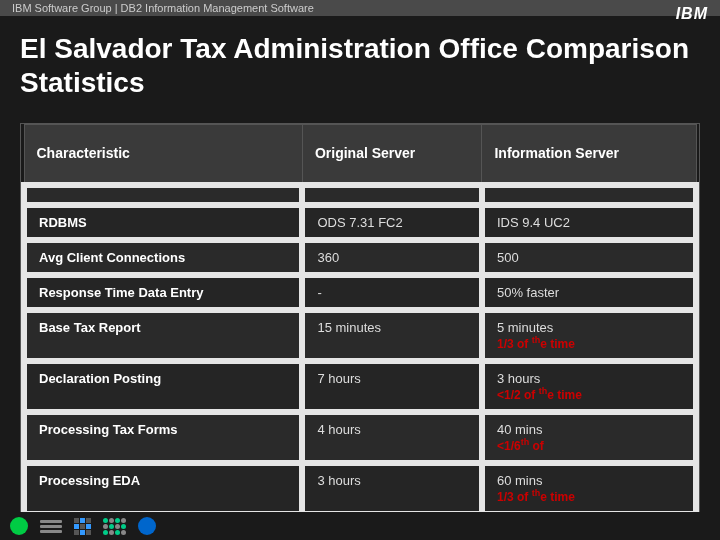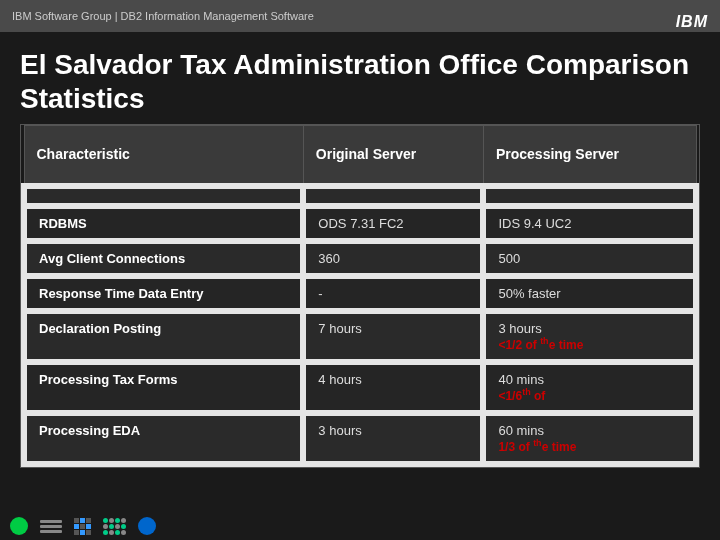--- a/index.html
+++ b/index.html
@@ -13,21 +13,21 @@
     }
 
     .top-bar {
       background: #4a4a4a;
       color: #ccc;
       font-size: 11px;
       padding: 4px 12px;
       display: flex;
       justify-content: space-between;
       align-items: center;
-      height: 32px;
+      height: 16px;
     }
 
     .top-bar-title {
       color: #ccc;
     }
 
     .ibm-logo {
       font-weight: bold;
       font-size: 16px;
       color: white;
@@ -39,21 +39,21 @@
     .page-bg {
       background: #1a1a1a;
       padding: 16px 20px 10px 20px;
     }
 
     .page-title {
       color: white;
       font-size: 28px;
       font-weight: bold;
       line-height: 1.2;
-      margin-bottom: 9px;
+      margin-bottom: 24px;
     }
 
     .table-wrapper {
       width: 100%;
       border: 1px solid #555;
       border-collapse: collapse;
     }
 
     table {
       width: 100%;
@@ -170,21 +170,21 @@
 
 <div class="page-bg">
   <div class="page-title">El Salvador Tax Administration Office Comparison Statistics</div>
 
   <div class="table-wrapper">
     <table>
       <thead>
         <tr>
           <th>Characteristic</th>
           <th>Original Server</th>
-          <th>Processing Server</th>
+          <th>Information Server</th>
         </tr>
       </thead>
       <tbody id="table-body">
       <tr>
             <td></td>
             <td></td>
             <td></td>
           </tr>
           <tr>
             <td>RDBMS</td>
@@ -193,20 +193,25 @@
           </tr>
           <tr>
             <td>Avg Client Connections</td>
             <td>360</td>
             <td>500</td>
           </tr>
           <tr>
             <td>Response Time Data Entry</td>
             <td>-</td>
             <td>50% faster</td>
+          </tr>
+          <tr>
+            <td>Base Tax Report</td>
+            <td>15 minutes</td>
+            <td>5 minutes<br><span class="highlight-red">1/3 of <sup>th</sup>e  time</span></td>
           </tr>
           <tr>
             <td>Declaration Posting</td>
             <td>7 hours</td>
             <td>3 hours<br><span class="highlight-red">&lt;1/2 of  <sup>th</sup>e time</span></td>
           </tr>
           <tr>
             <td>Processing Tax Forms</td>
             <td>4 hours</td>
             <td>40 mins<br><span class="highlight-red">&lt;1/6<sup>th</sup> of </span></td>

